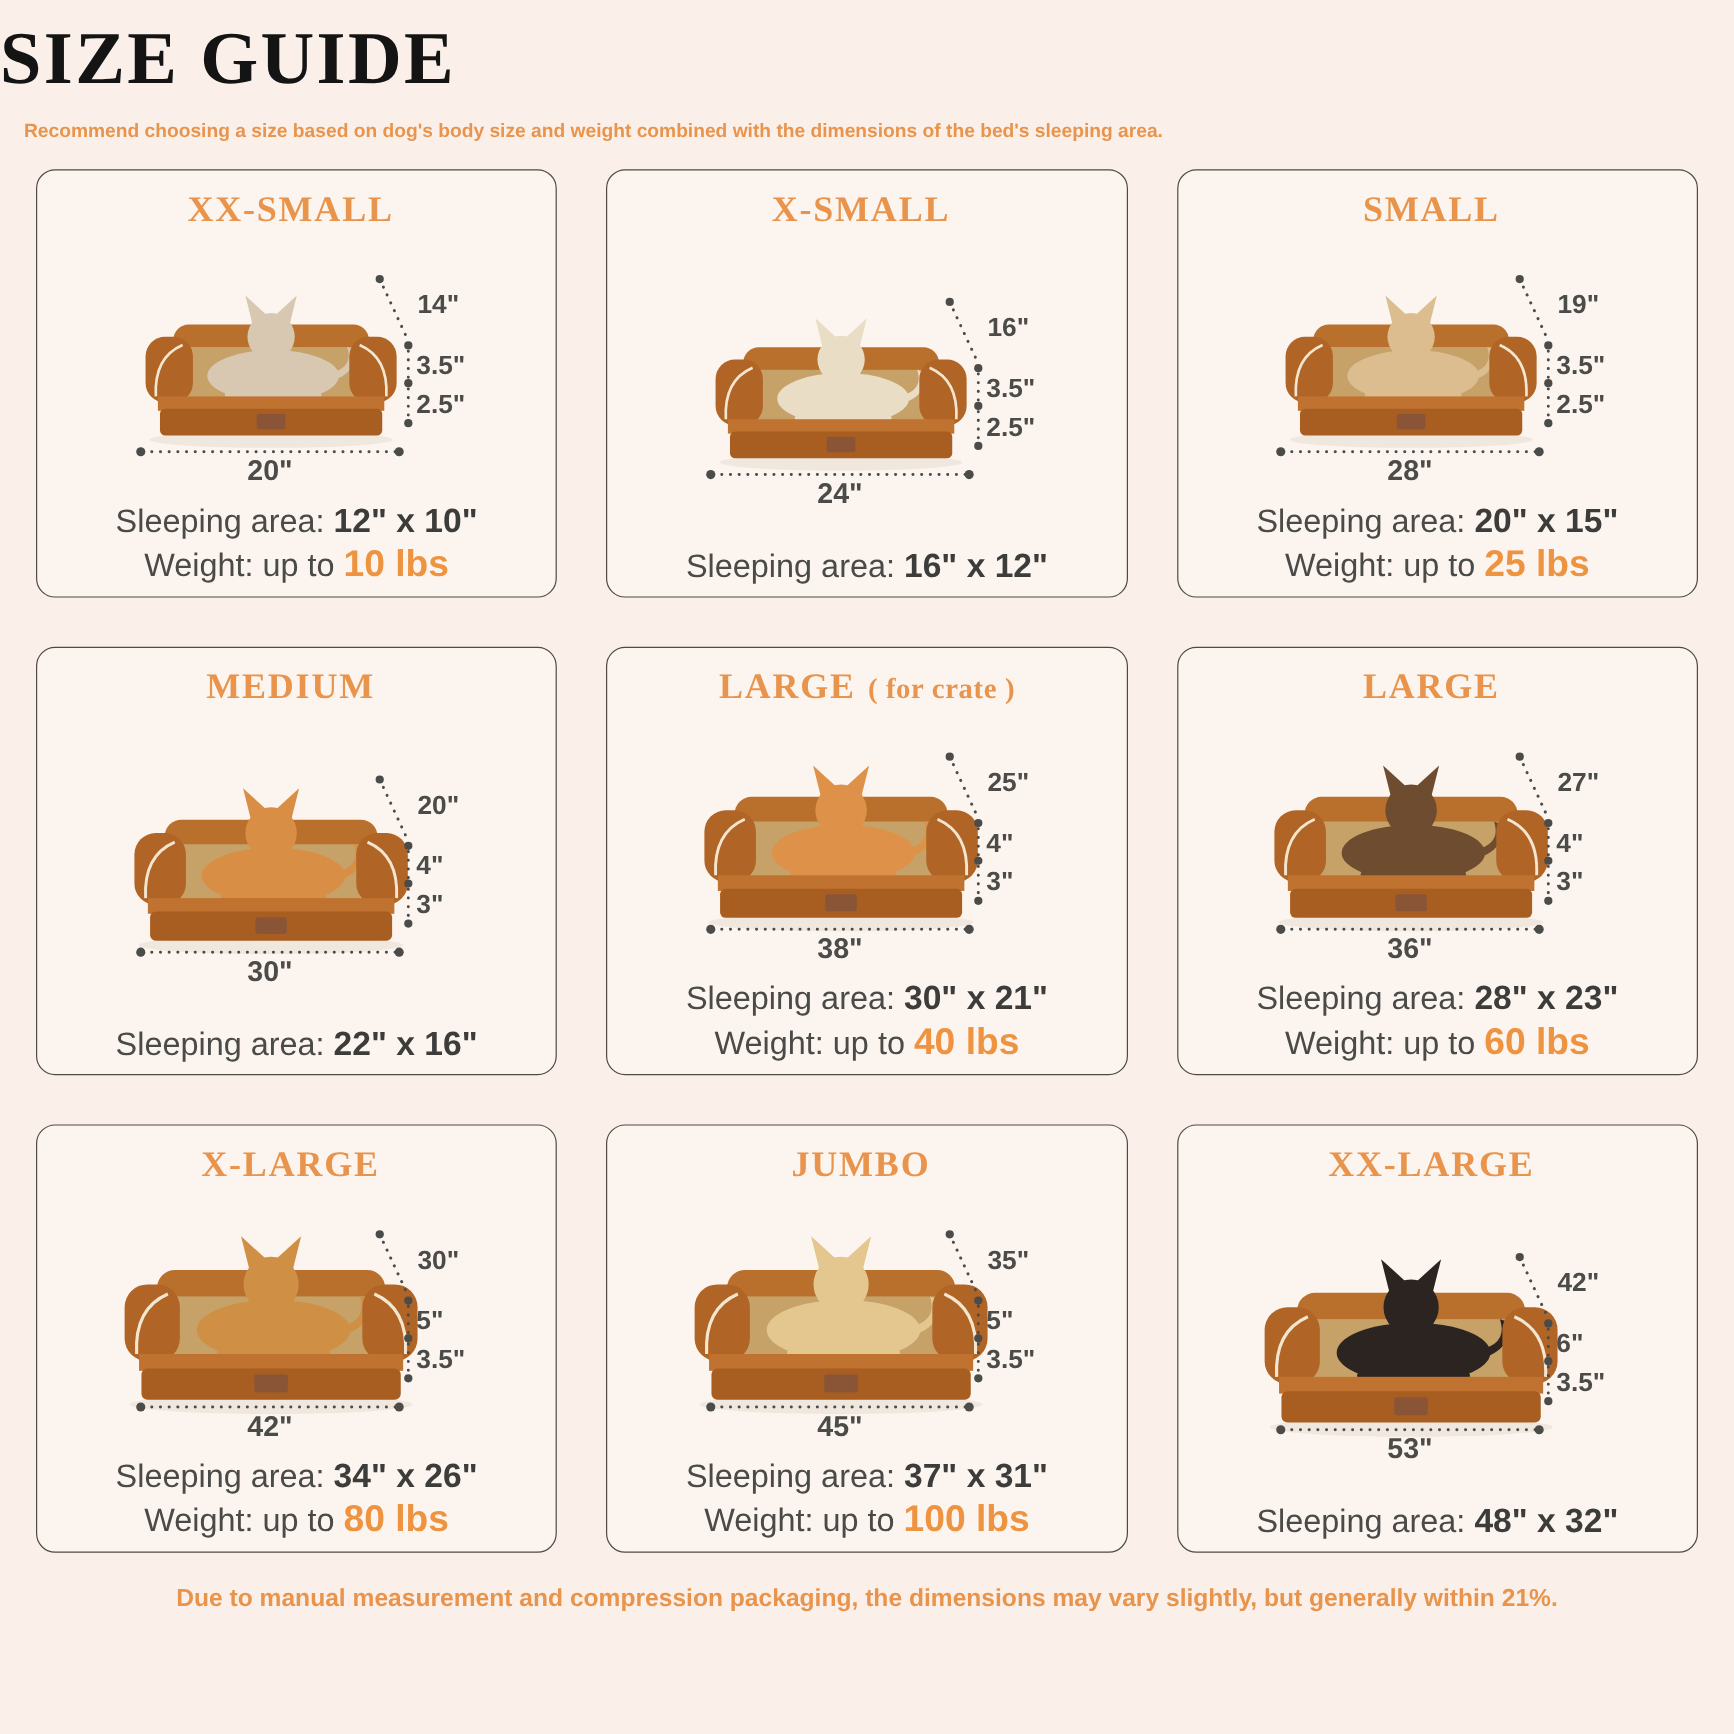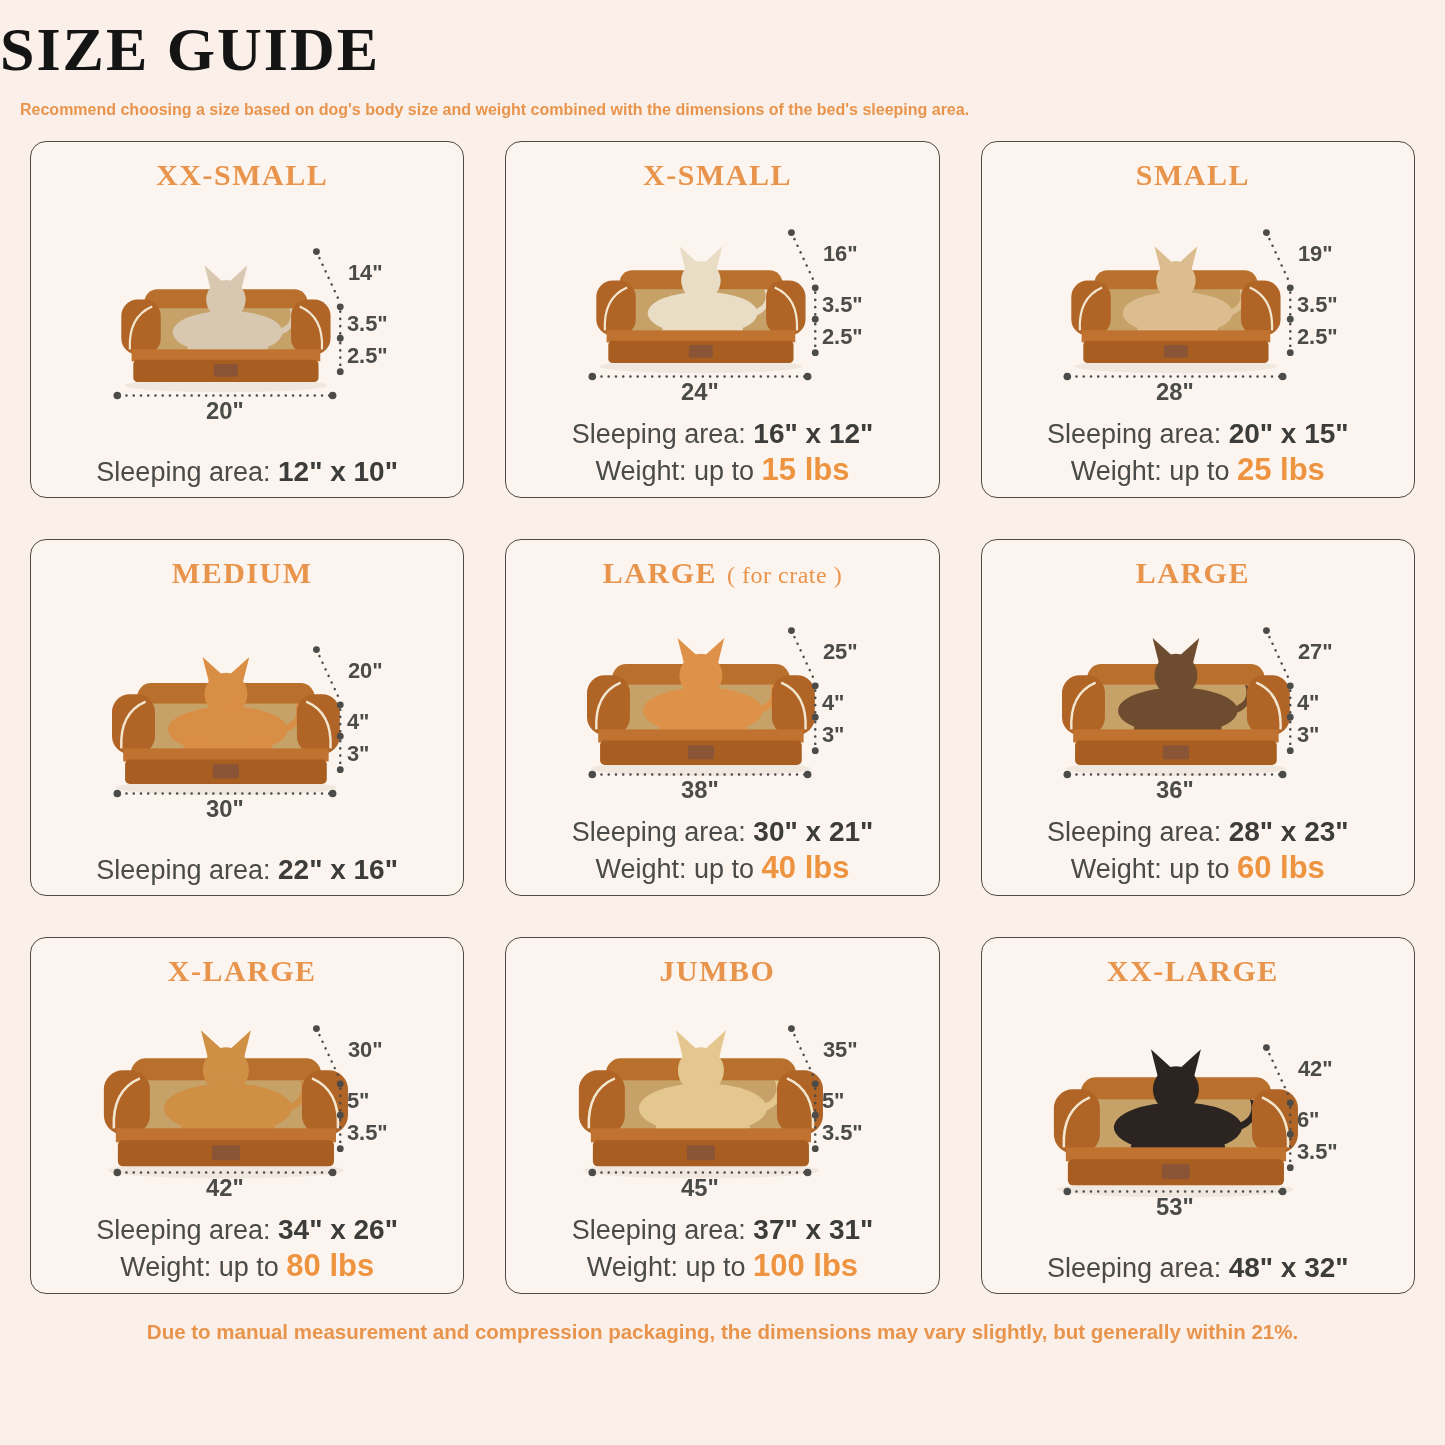--- a/index.html
+++ b/index.html
@@ -46,21 +46,21 @@
   .card h2{
     margin:6px 0 0 0;
     font-family:"Liberation Serif", serif;
     font-weight:700;
     font-size:30px;
     letter-spacing:1.5px;
     color:#e9944c;
     white-space:nowrap;
   }
   .card h2 .suffix{
-    font-weight:400;
+    font-weight:700;
     font-size:24px;
     letter-spacing:0.5px;
     margin-left:10px;
     text-align:right;
   }
   .illus{
     flex:1 1 auto;
     width:100%;
     display:flex;
     justify-content:center;
@@ -147,20 +147,21 @@
           <circle cx="270" cy="156" r="3.6" class="enddot"></circle>
           <text x="277" y="147">2.5"</text>
           <line x1="38" y1="181" x2="260" y2="181" class="dimline"></line>
           <circle cx="36" cy="181" r="4" class="enddot"></circle>
           <circle cx="262" cy="181" r="4" class="enddot"></circle>
           <text x="149" y="206" text-anchor="middle" style="font-size:25px">20"</text>
         </g>
       </svg>
     </div>
     <p class="line"><span>Sleeping area:</span> <b>12" x 10"</b></p>
+    <p class="line"><span>Weight: up to</span> <span class="wv">10 lbs</span></p>
   </section>
 
   <section class="card row-0">
     <h2><span>X-SMALL</span><span class="suffix"></span></h2>
     <div class="illus">
       <svg viewBox="0 0 345 212" role="img" aria-label="small white puppy on bed">
         <g class="scalable">
           <ellipse cx="150" cy="176" rx="118" ry="8" fill="rgba(90,50,10,0.07)"></ellipse>
           <rect x="55" y="64" width="190" height="32" rx="15" fill="#b9702c"></rect>
           <rect x="62" y="86" width="176" height="50" fill="#c7a268"></rect>
@@ -194,21 +195,20 @@
           <circle cx="270" cy="156" r="3.6" class="enddot"></circle>
           <text x="277" y="147">2.5"</text>
           <line x1="38" y1="181" x2="260" y2="181" class="dimline"></line>
           <circle cx="36" cy="181" r="4" class="enddot"></circle>
           <circle cx="262" cy="181" r="4" class="enddot"></circle>
           <text x="149" y="206" text-anchor="middle" style="font-size:25px">24"</text>
         </g>
       </svg>
     </div>
     <p class="line"><span>Sleeping area:</span> <b>16" x 12"</b></p>
-    <p class="line"><span>Weight: up to</span> <span class="wv">15 lbs</span></p>
   </section>
 
   <section class="card row-0">
     <h2><span>SMALL</span><span class="suffix"></span></h2>
     <div class="illus">
       <svg viewBox="0 0 345 212" role="img" aria-label="french bulldog on bed">
         <g class="scalable">
           <ellipse cx="150" cy="176" rx="118" ry="8" fill="rgba(90,50,10,0.07)"></ellipse>
           <rect x="55" y="64" width="190" height="32" rx="15" fill="#b9702c"></rect>
           <rect x="62" y="86" width="176" height="50" fill="#c7a268"></rect>

